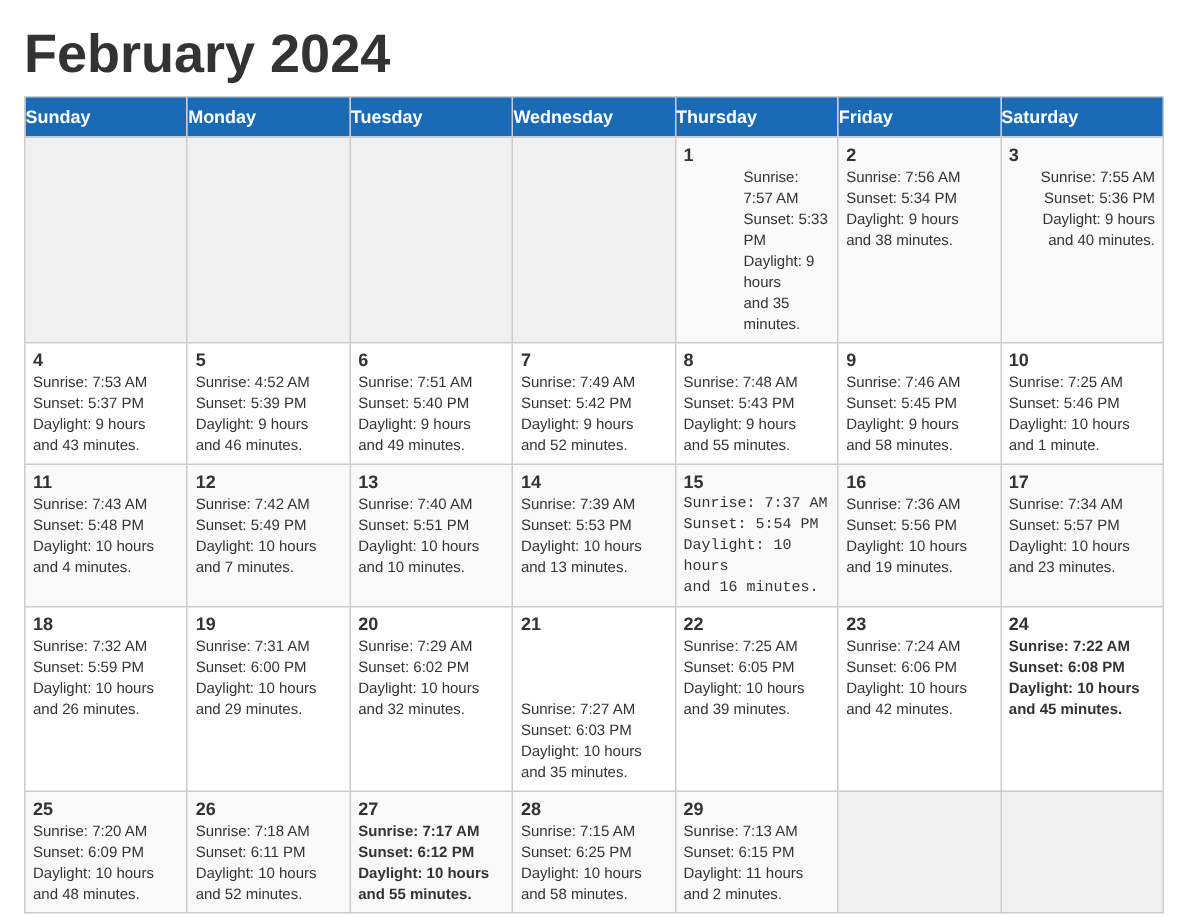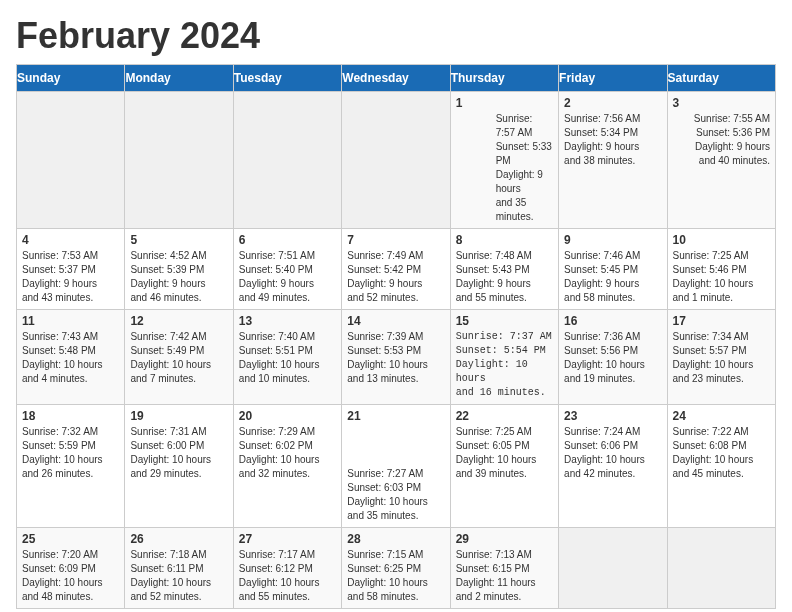--- a/index.html
+++ b/index.html
@@ -278,21 +278,21 @@
         </td>
         <td>
           <span class="day-number">23</span>
           <div class="day-detail" style="white-space: pre-line;">Sunrise: 7:24 AM
 Sunset: 6:06 PM
 Daylight: 10 hours
 and 42 minutes.</div>
         </td>
         <td>
           <span class="day-number">24</span>
-          <div class="day-detail" style="white-space: pre-line;">Sunrise: 7:22 AM
+          <div class="day-detail" style="white-space: pre-line; font-weight: bold;">Sunrise: 7:22 AM
 Sunset: 6:08 PM
 Daylight: 10 hours
 and 45 minutes.</div>
         </td>
       </tr>
       <tr>
         <td>
           <span class="day-number">25</span>
           <div class="day-detail" style="white-space: pre-line;">Sunrise: 7:20 AM
 Sunset: 6:09 PM
@@ -301,21 +301,21 @@
         </td>
         <td>
           <span class="day-number">26</span>
           <div class="day-detail" style="white-space: pre-line;">Sunrise: 7:18 AM
 Sunset: 6:11 PM
 Daylight: 10 hours
 and 52 minutes.</div>
         </td>
         <td>
           <span class="day-number">27</span>
-          <div class="day-detail" style="white-space: pre-line;">Sunrise: 7:17 AM
+          <div class="day-detail" style="white-space: pre-line; font-weight: bold;">Sunrise: 7:17 AM
 Sunset: 6:12 PM
 Daylight: 10 hours
 and 55 minutes.</div>
         </td>
         <td>
           <span class="day-number">28</span>
           <div class="day-detail" style="white-space: pre-line;">Sunrise: 7:15 AM
 Sunset: 6:25 PM
 Daylight: 10 hours
 and 58 minutes.</div>

